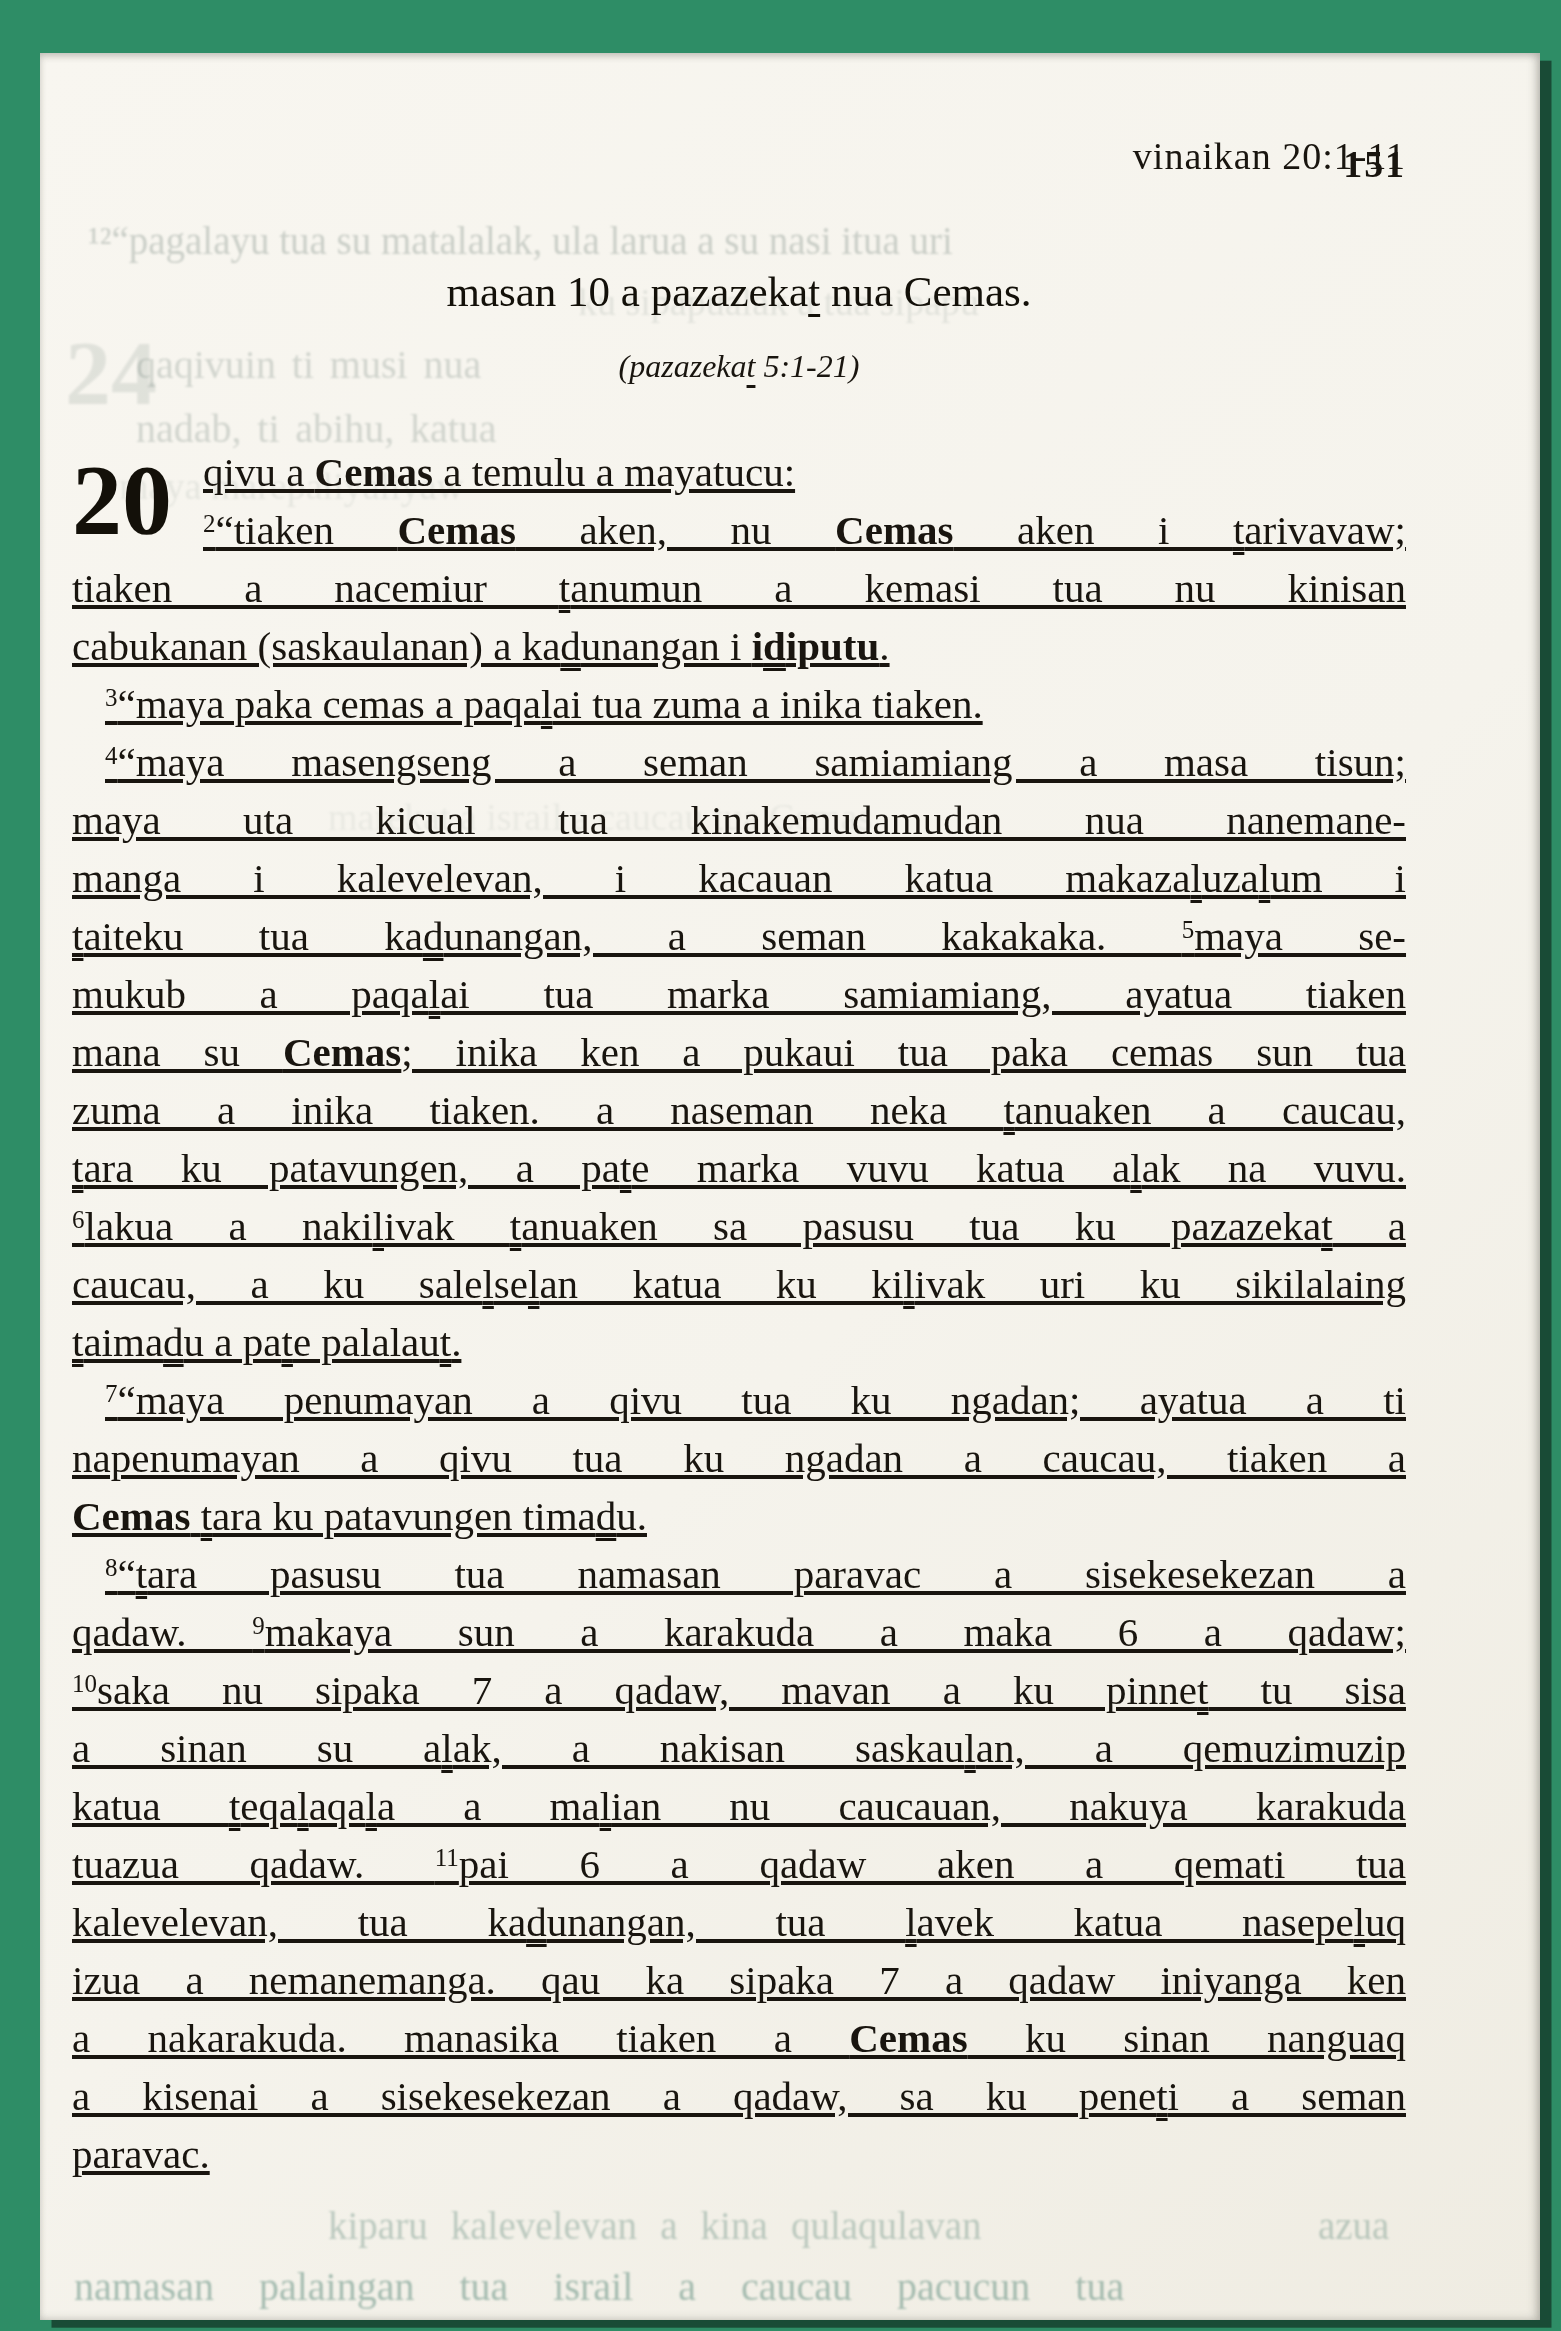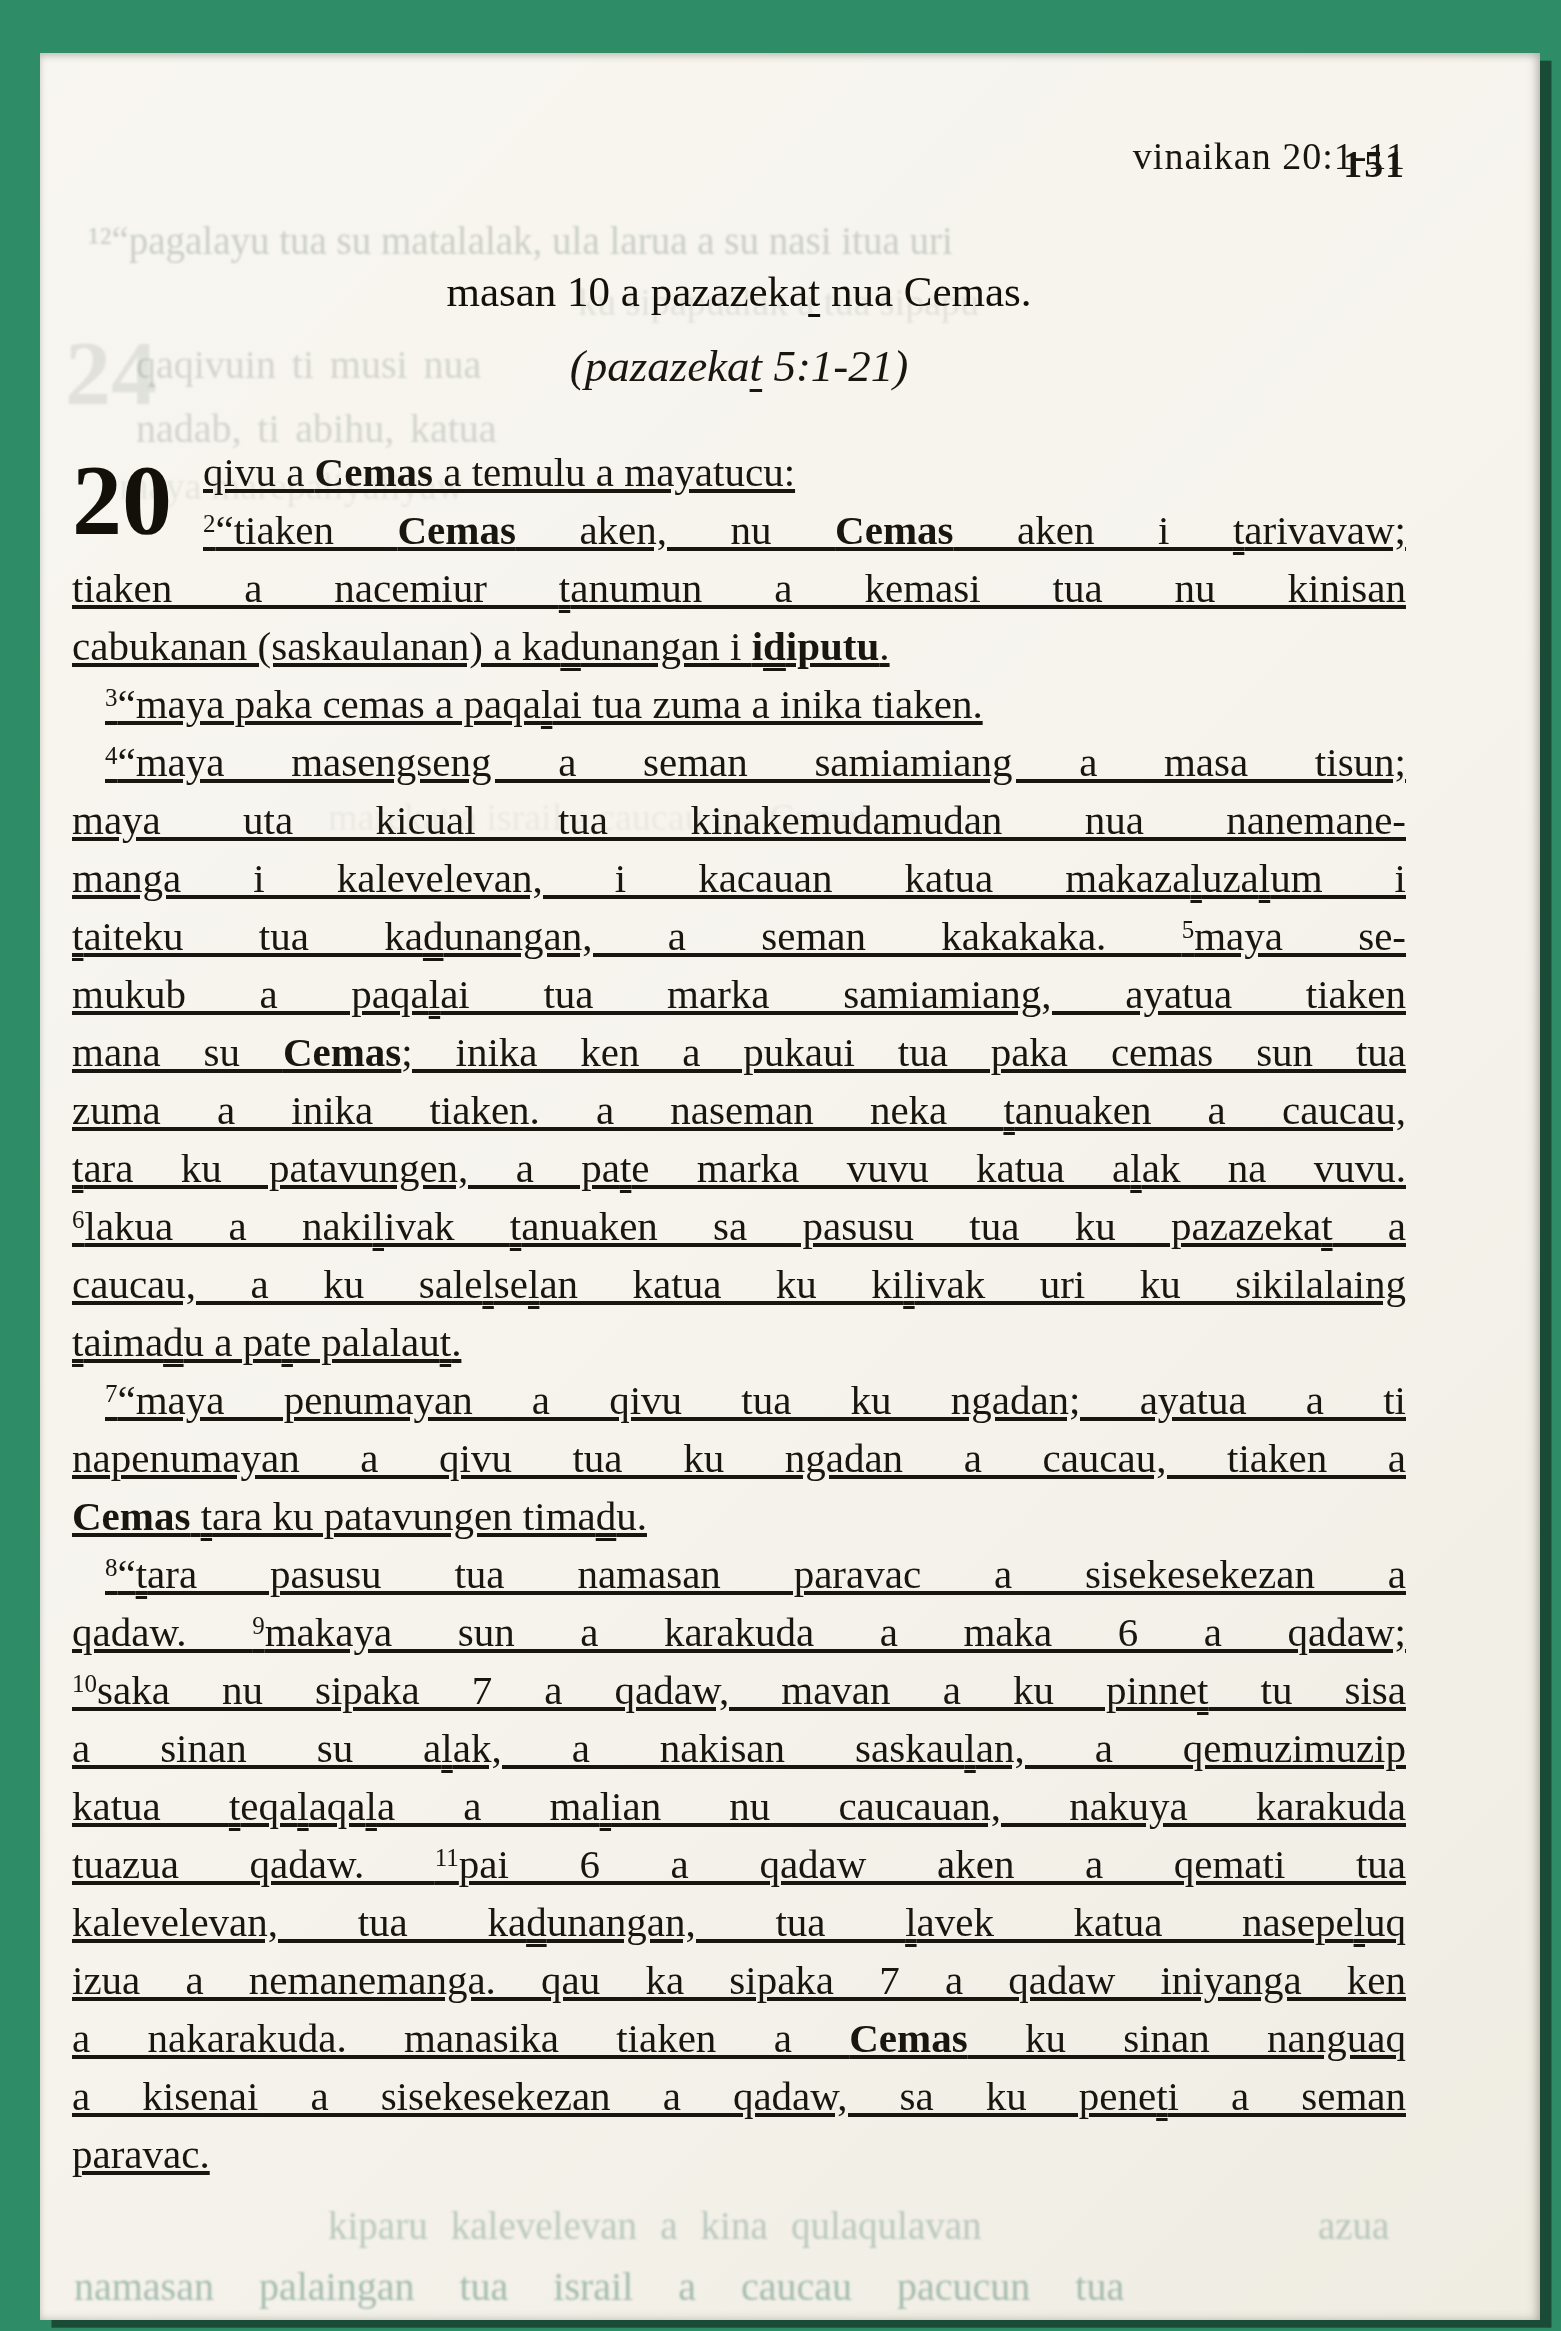--- a/index.html
+++ b/index.html
@@ -41,21 +41,21 @@
   .title {
     text-align:center;
     font-size:43px; line-height:48px;
     font-weight:normal;
     margin-bottom:29px;
     color:#131009;
   }
   .subtitle {
     text-align:center;
     font-style:italic;
-    font-size:45px; line-height:42px;
+    font-size:32px; line-height:42px;
     margin-bottom:56px;
   }
   .text-block { font-size:41px; line-height:58px;text-decoration:underline; }
   .dropcap {
     float:left;
     font-weight:bold;
     font-size:100px; line-height:98px;
     margin:7.7px 31px 0 0;
     color:#131009;
   }

